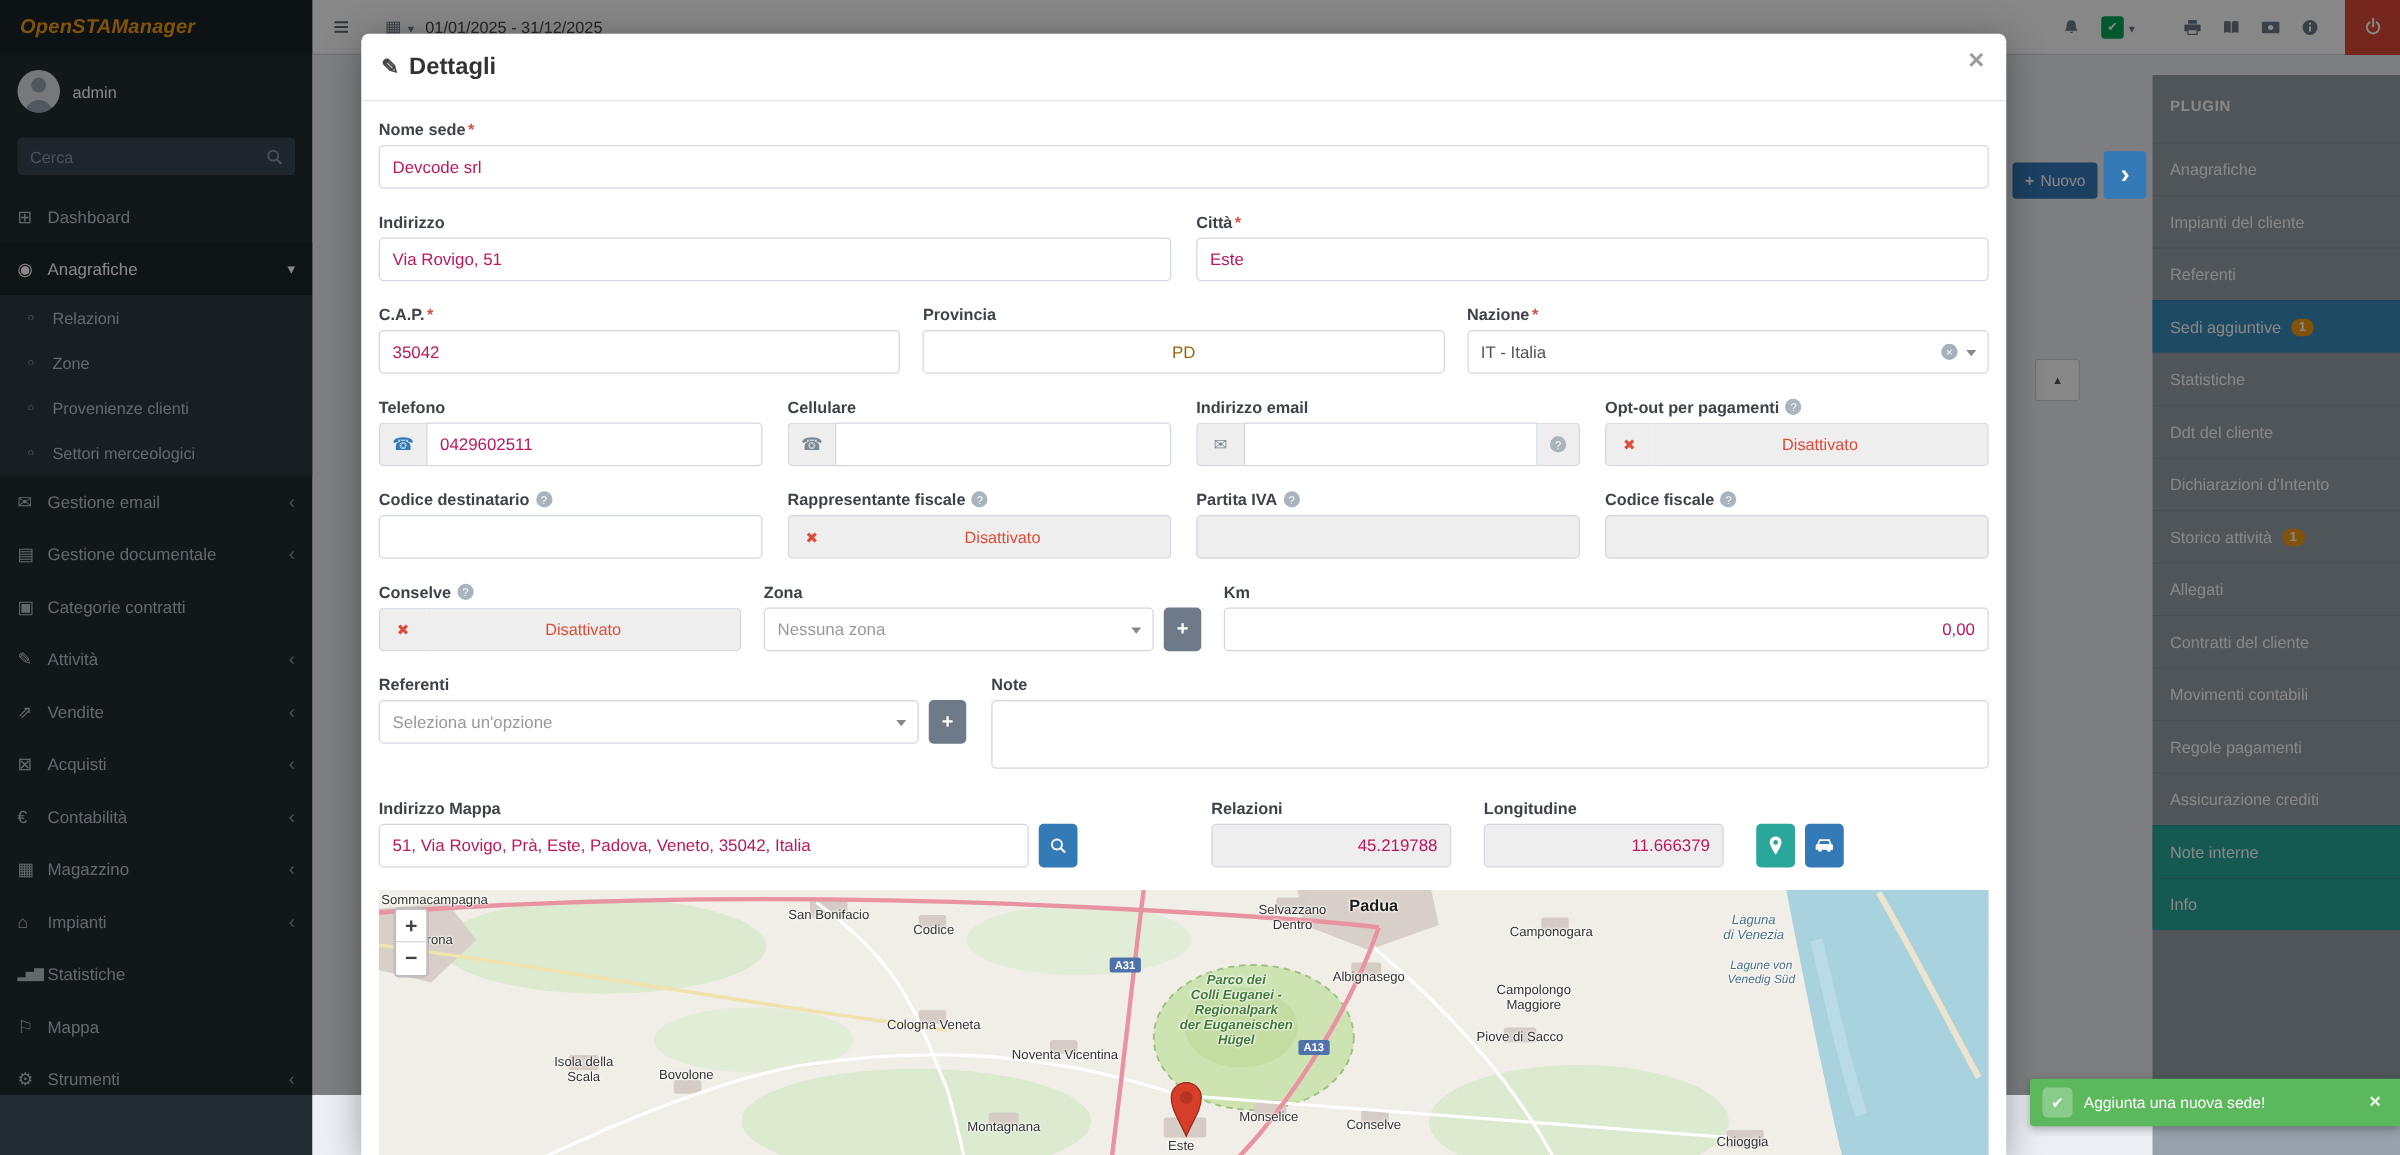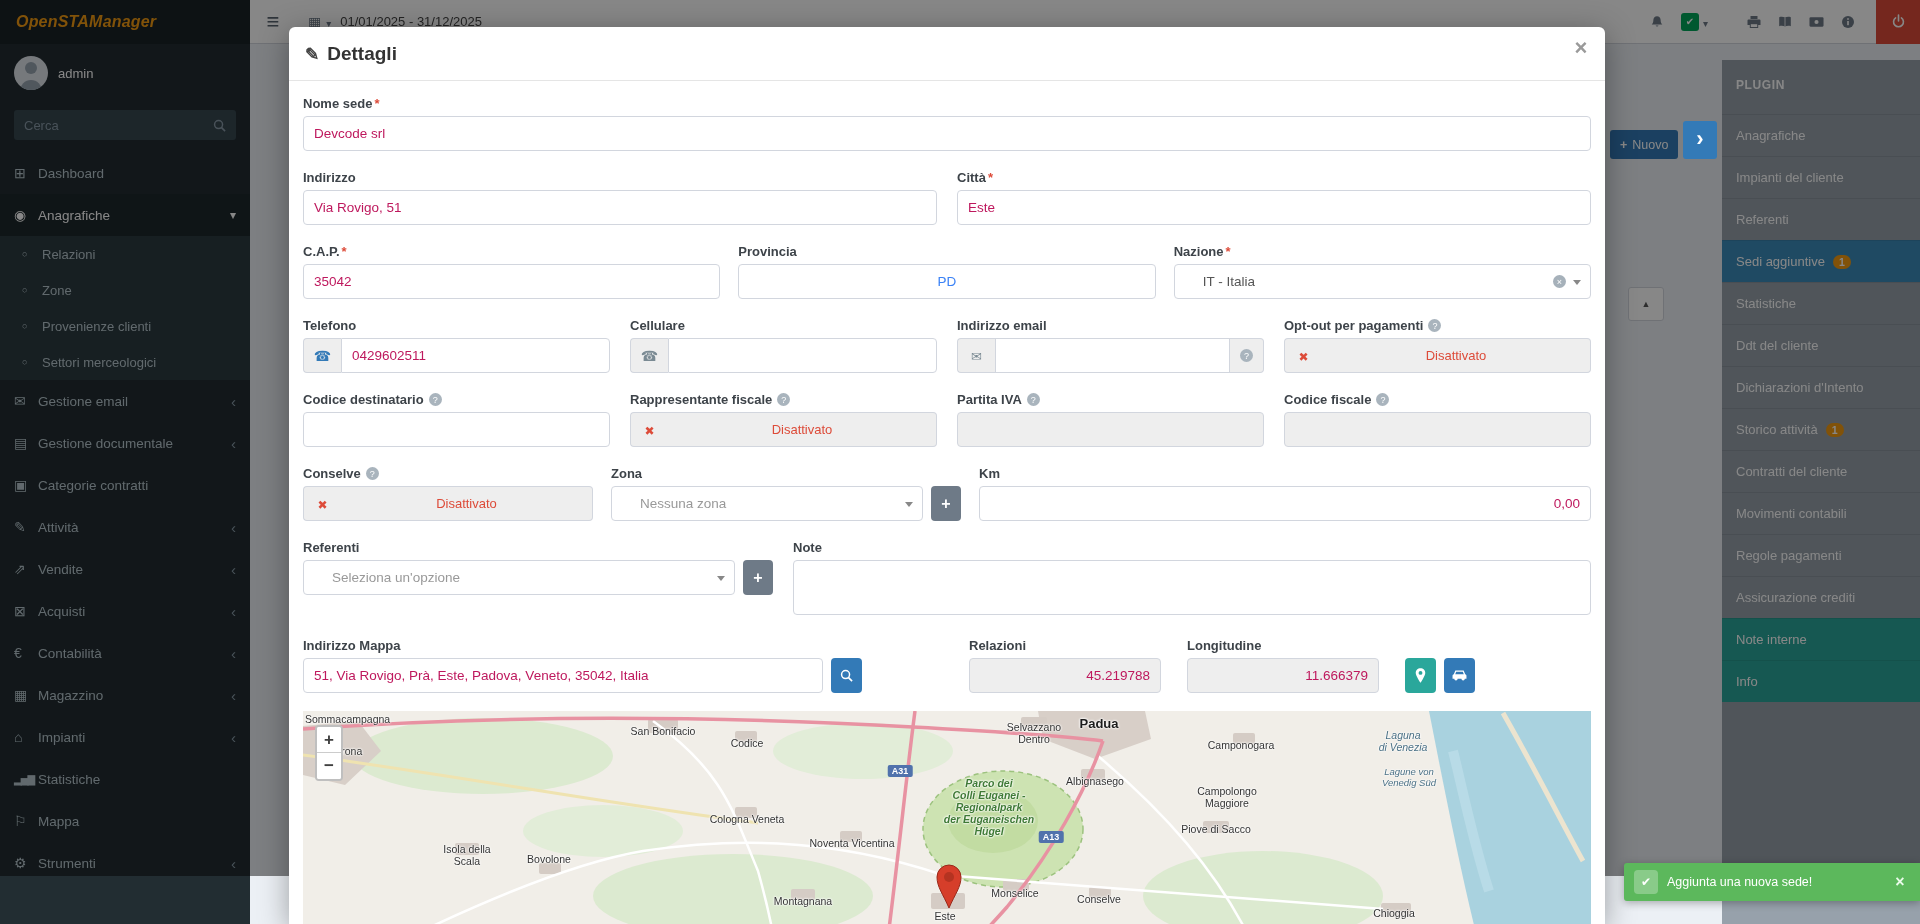--- a/index.html
+++ b/index.html
@@ -83,33 +83,33 @@
   .g7{display:grid;grid-template-columns:470px 1fr;gap:20px}
   .g8{display:grid;grid-template-columns:640px 192px 192px 1fr;gap:26px}
   .flabel{display:flex;align-items:center;gap:5px;margin-bottom:4px;height:17px}
   .lab{font-size:13px;font-weight:bold;color:#3d4349}
   .lab.req::after{content:"*";color:#dd4b39;margin-left:2px}
   .qicon{width:13px;height:13px;border-radius:50%;background:#a9b4bd;color:#fff;font-size:9px;display:inline-flex;align-items:center;justify-content:center;cursor:pointer}
   .qicon::before{content:"?"}
   input.f,textarea.f{width:100%;height:35px;border:1px solid #d2d6de;border-radius:4px;padding:0 10px;font-size:13.5px;color:#be185d;outline:none;background:#fff}
   input.f:disabled{background:#eee}
   input.f.r{text-align:right}
-  input.f.c{text-align:center;color:#3b82f6}
+  input.f.c{text-align:center;color:#a16207}
   textarea.f{height:55px;resize:none;padding-top:8px}
   .igroup{display:flex;height:35px}
   .addon{width:38px;background:#eee;border:1px solid #d2d6de;border-right:0;border-radius:4px 0 0 4px;display:flex;align-items:center;justify-content:center}
   .addon-r{width:34px;background:#eee;border:1px solid #d2d6de;border-left:0;border-radius:0 4px 4px 0;display:flex;align-items:center;justify-content:center;cursor:pointer}
   .igroup input.f{border-radius:0 4px 4px 0;flex:1;min-width:0}
   .igroup input.f.mid{border-radius:0}
   .phone-icon::before{content:"☎";font-size:14px}
   .blue-ic{color:#337ab7}.gray-ic{color:#7a8a93}
   .mail-icon::before{content:"✉";font-size:13px;color:#7a8a93}
   .xicon::before{content:"✖";color:#dd4b39;font-size:12px}
   .dstate{flex:1;background:#eee;border:1px solid #d2d6de;border-left:0;border-radius:0 4px 4px 0;display:flex;align-items:center;justify-content:center;font-size:13px;color:#dd4b39}
-  .sel{height:35px;border:1px solid #d2d6de;border-radius:4px;background:#fff;display:flex;align-items:center;padding:0 24px 0 28px;font-size:13.5px;color:#555;position:relative;cursor:pointer;flex:1;min-width:0}
+  .sel{height:35px;border:1px solid #d2d6de;border-radius:4px;background:#fff;display:flex;align-items:center;padding:0 24px 0 10px;font-size:13.5px;color:#555;position:relative;cursor:pointer;flex:1;min-width:0}
   .sel .ph{color:#999}
   .sel::after{content:"";position:absolute;right:9px;top:15px;border-left:4px solid transparent;border-right:4px solid transparent;border-top:5px solid #888}
   .sclear{margin-left:auto;width:13px;height:13px;border-radius:50%;background:#a6b1ba;color:#fff;font-size:9px;display:flex;align-items:center;justify-content:center;cursor:pointer}
   .sclear::before{content:"×"}
   .selrow{display:flex;gap:8px}
   .btn-plus{width:30px;height:35px;background:#6e7a87;border:0;border-radius:4px;color:#fff;cursor:pointer;flex:0 0 30px}
   .btn-plus::before{content:"+";font-size:16px;font-weight:bold}
   .maprow-c1{display:flex;gap:8px}
   .maprow-c1 input.f{width:520px;flex:0 0 520px}
   .btn-sq{width:31px;height:35px;border:0;border-radius:4px;display:flex;align-items:center;justify-content:center;cursor:pointer}
@@ -319,20 +319,23 @@
         <span>Ddt del cliente</span>
       </div>
     <div class="pitem">
         <span>Dichiarazioni d'Intento</span>
       </div>
     <div class="pitem">
         <span>Storico attività</span>
         <span class="badge">1</span>
       </div>
     <div class="pitem">
+        <span>Allegati</span>
+      </div>
+    <div class="pitem">
         <span>Contratti del cliente</span>
       </div>
     <div class="pitem">
         <span>Movimenti contabili</span>
       </div>
     <div class="pitem">
         <span>Regole pagamenti</span>
       </div>
     <div class="pitem">
         <span>Assicurazione crediti</span>

